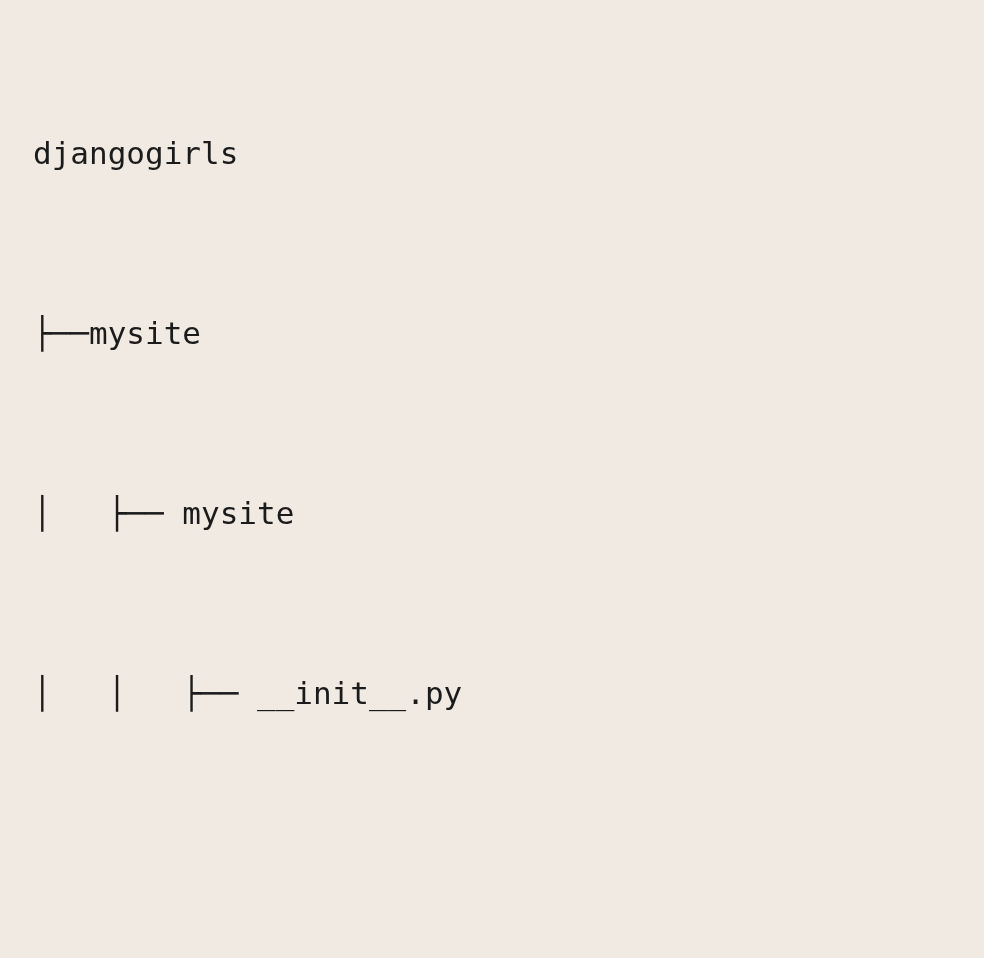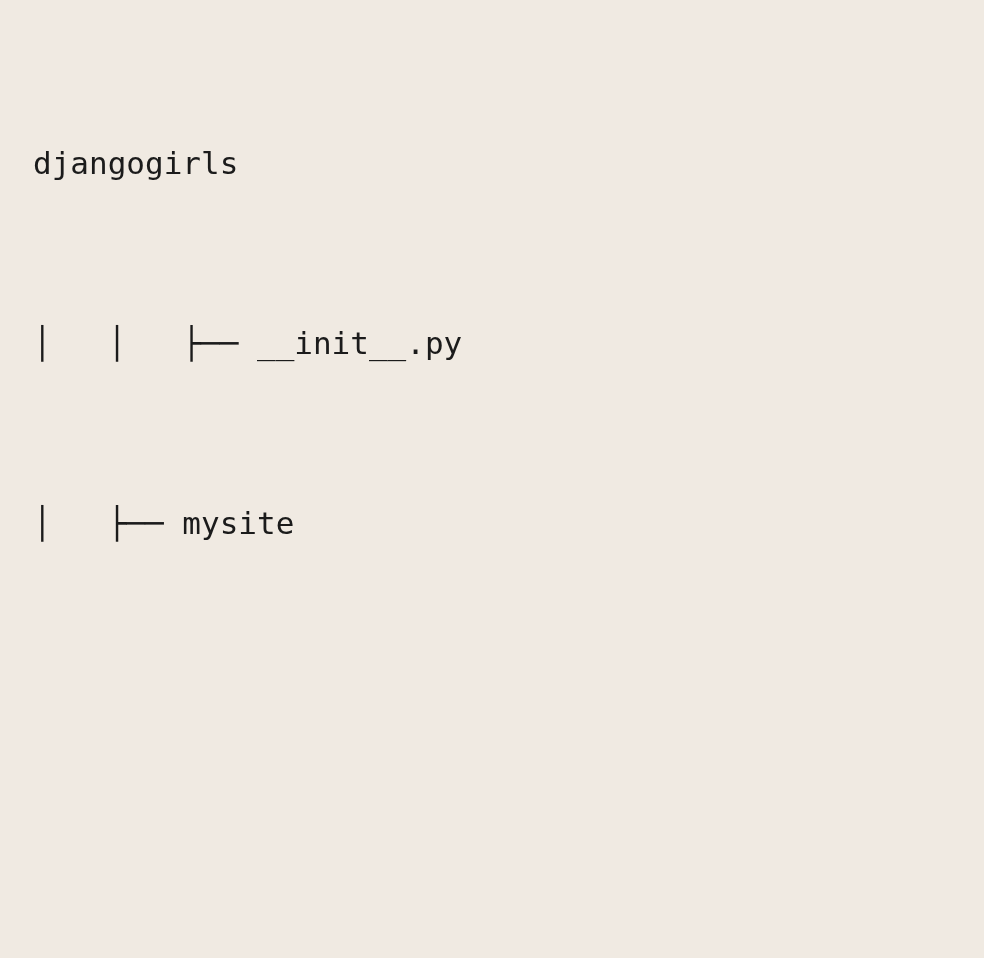--- a/index.html
+++ b/index.html
@@ -9,40 +9,41 @@
   body {
     width: 984px;
     height: 958px;
     overflow: hidden;
     background: #f0eae2;
   }
   .tree-block {
     box-sizing: border-box;
     width: 984px;
     height: 958px;
-    padding: 13px 0 0 33px;
+    padding: 3px 0 0 33px;
     font-family: "DejaVu Sans Mono", "Liberation Mono", monospace;
     font-size: 31px;
     line-height: 60px;
     color: #1b1b1b;
     white-space: pre;
     overflow: hidden;
   }
   .tree-line {
     height: 60px;
     white-space: pre;
   }
 </style>
 </head>
 <body>
 
 <div class="tree-block">
   <div class="tree-line">djangogirls</div>
+  <div class="tree-line">├──mysite</div>
+  <div class="tree-line">│   ├── mysite</div>
   <div class="tree-line">│   │   ├── __init__.py</div>
-  <div class="tree-line">│   ├── mysite</div>
   
   
   
   
   
   
   
   
   
   

